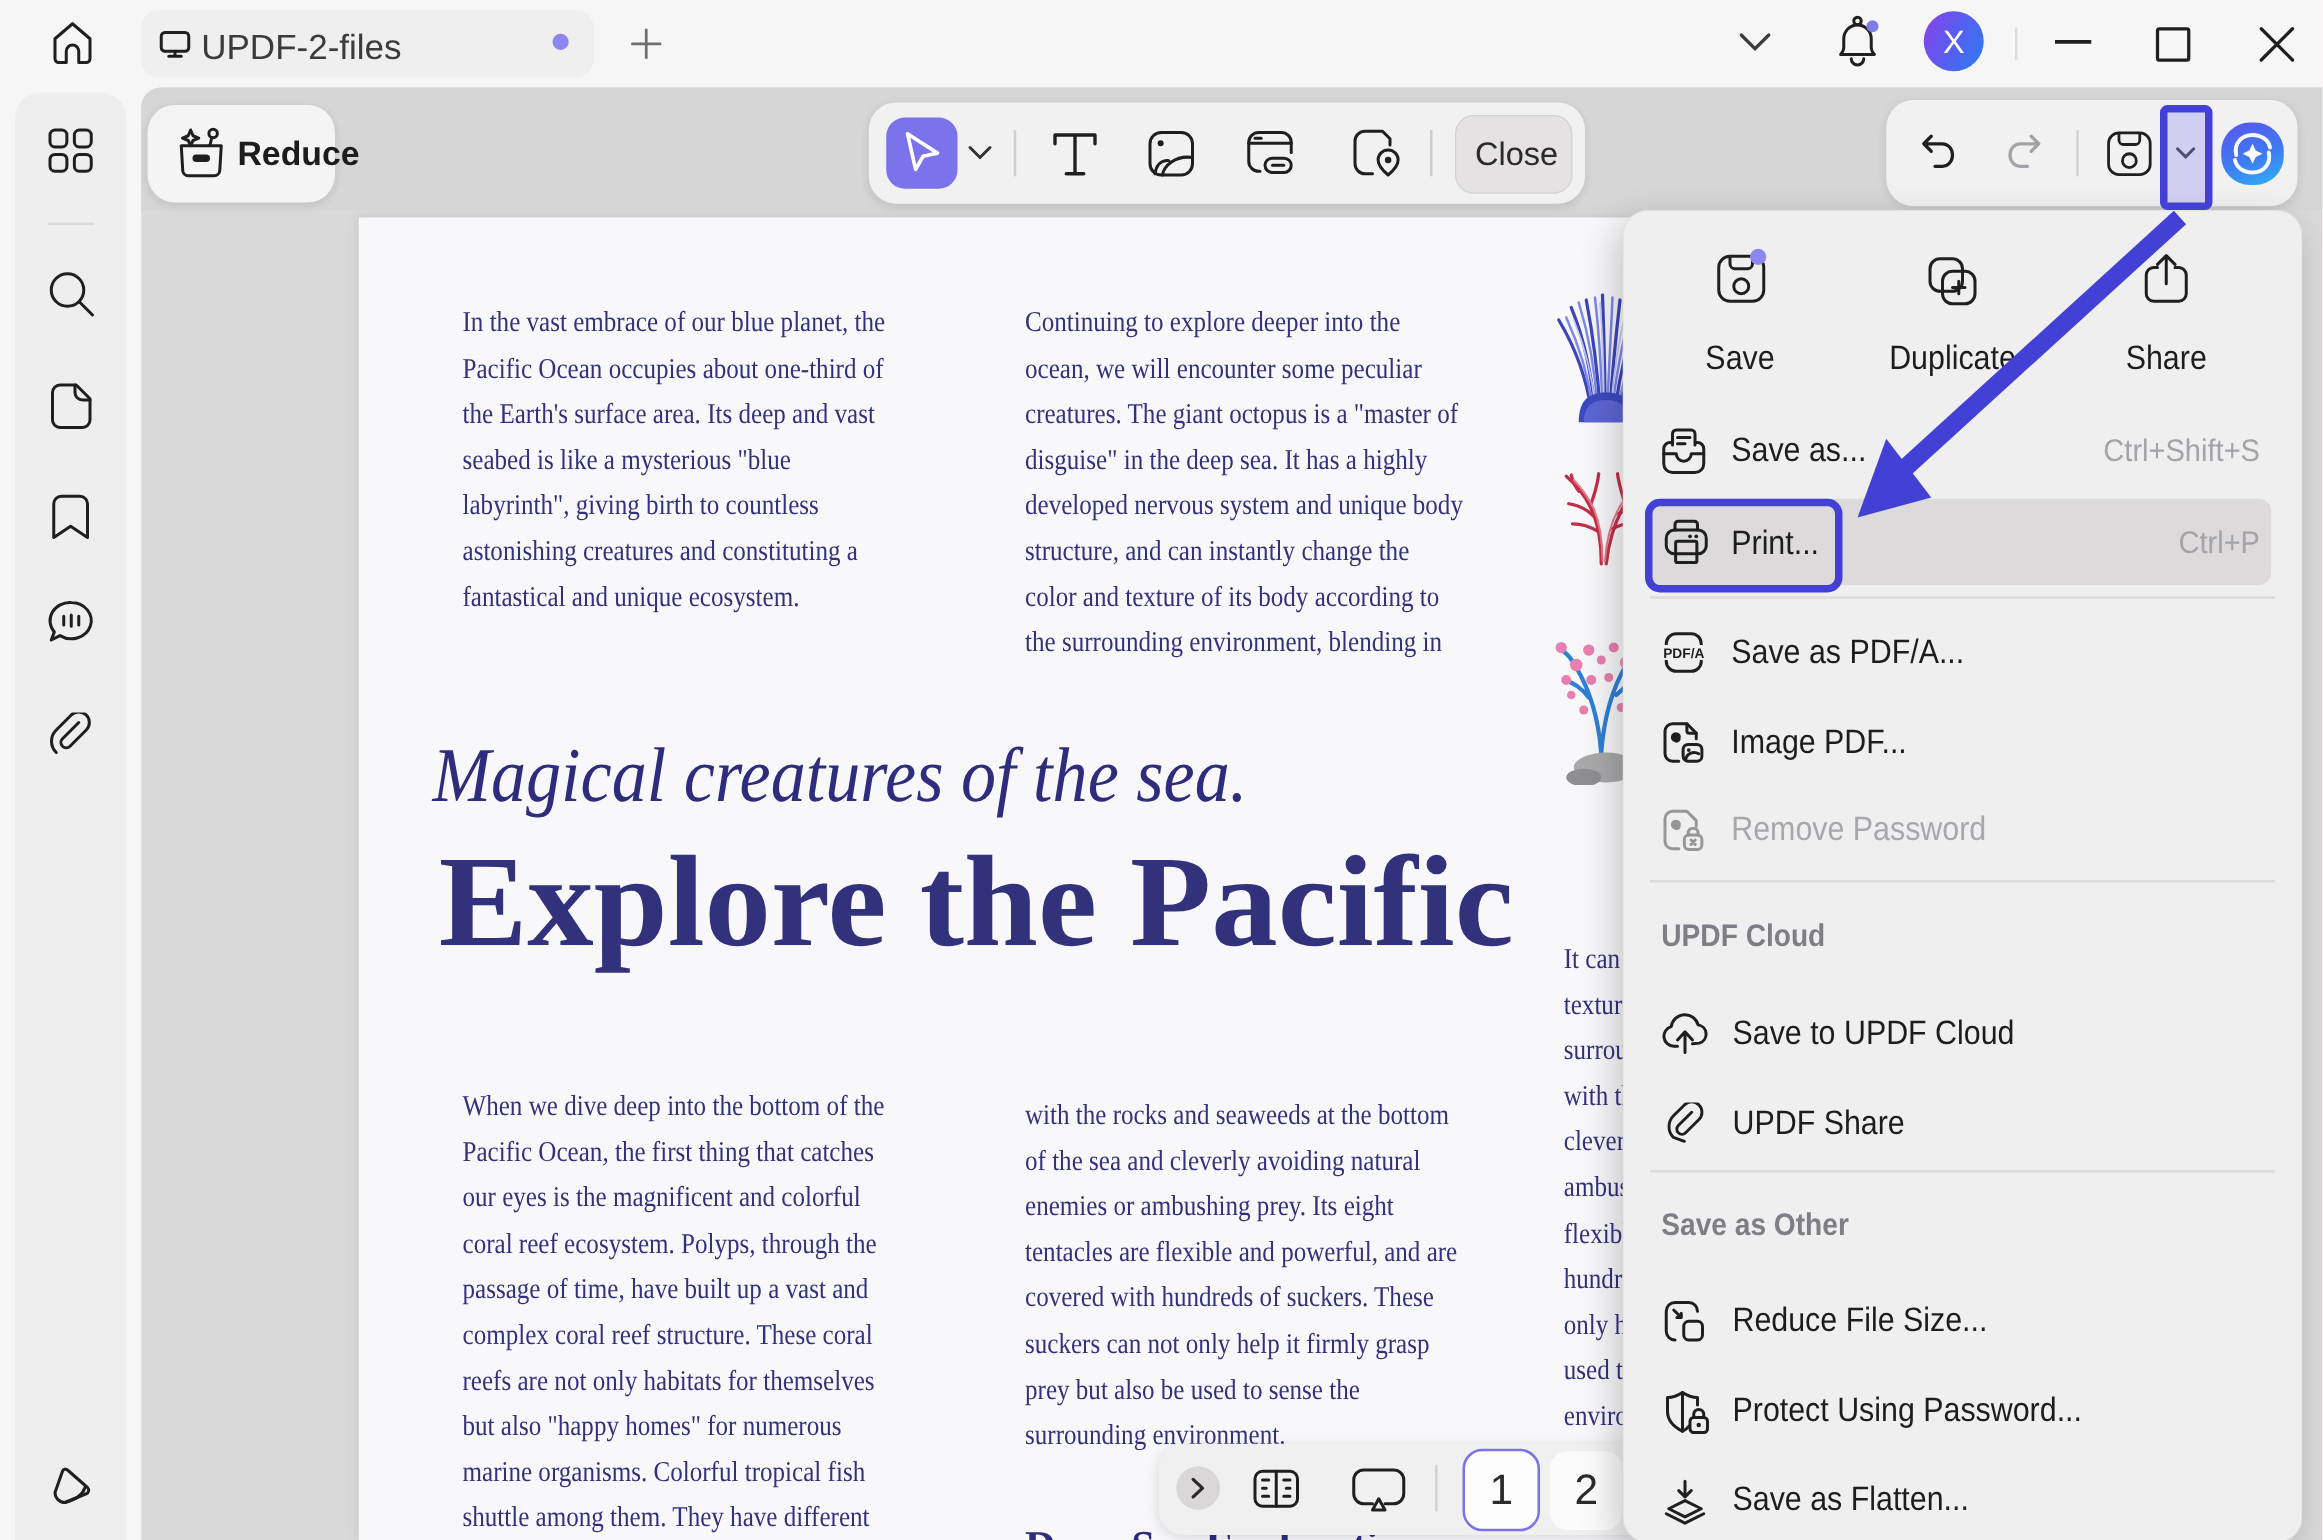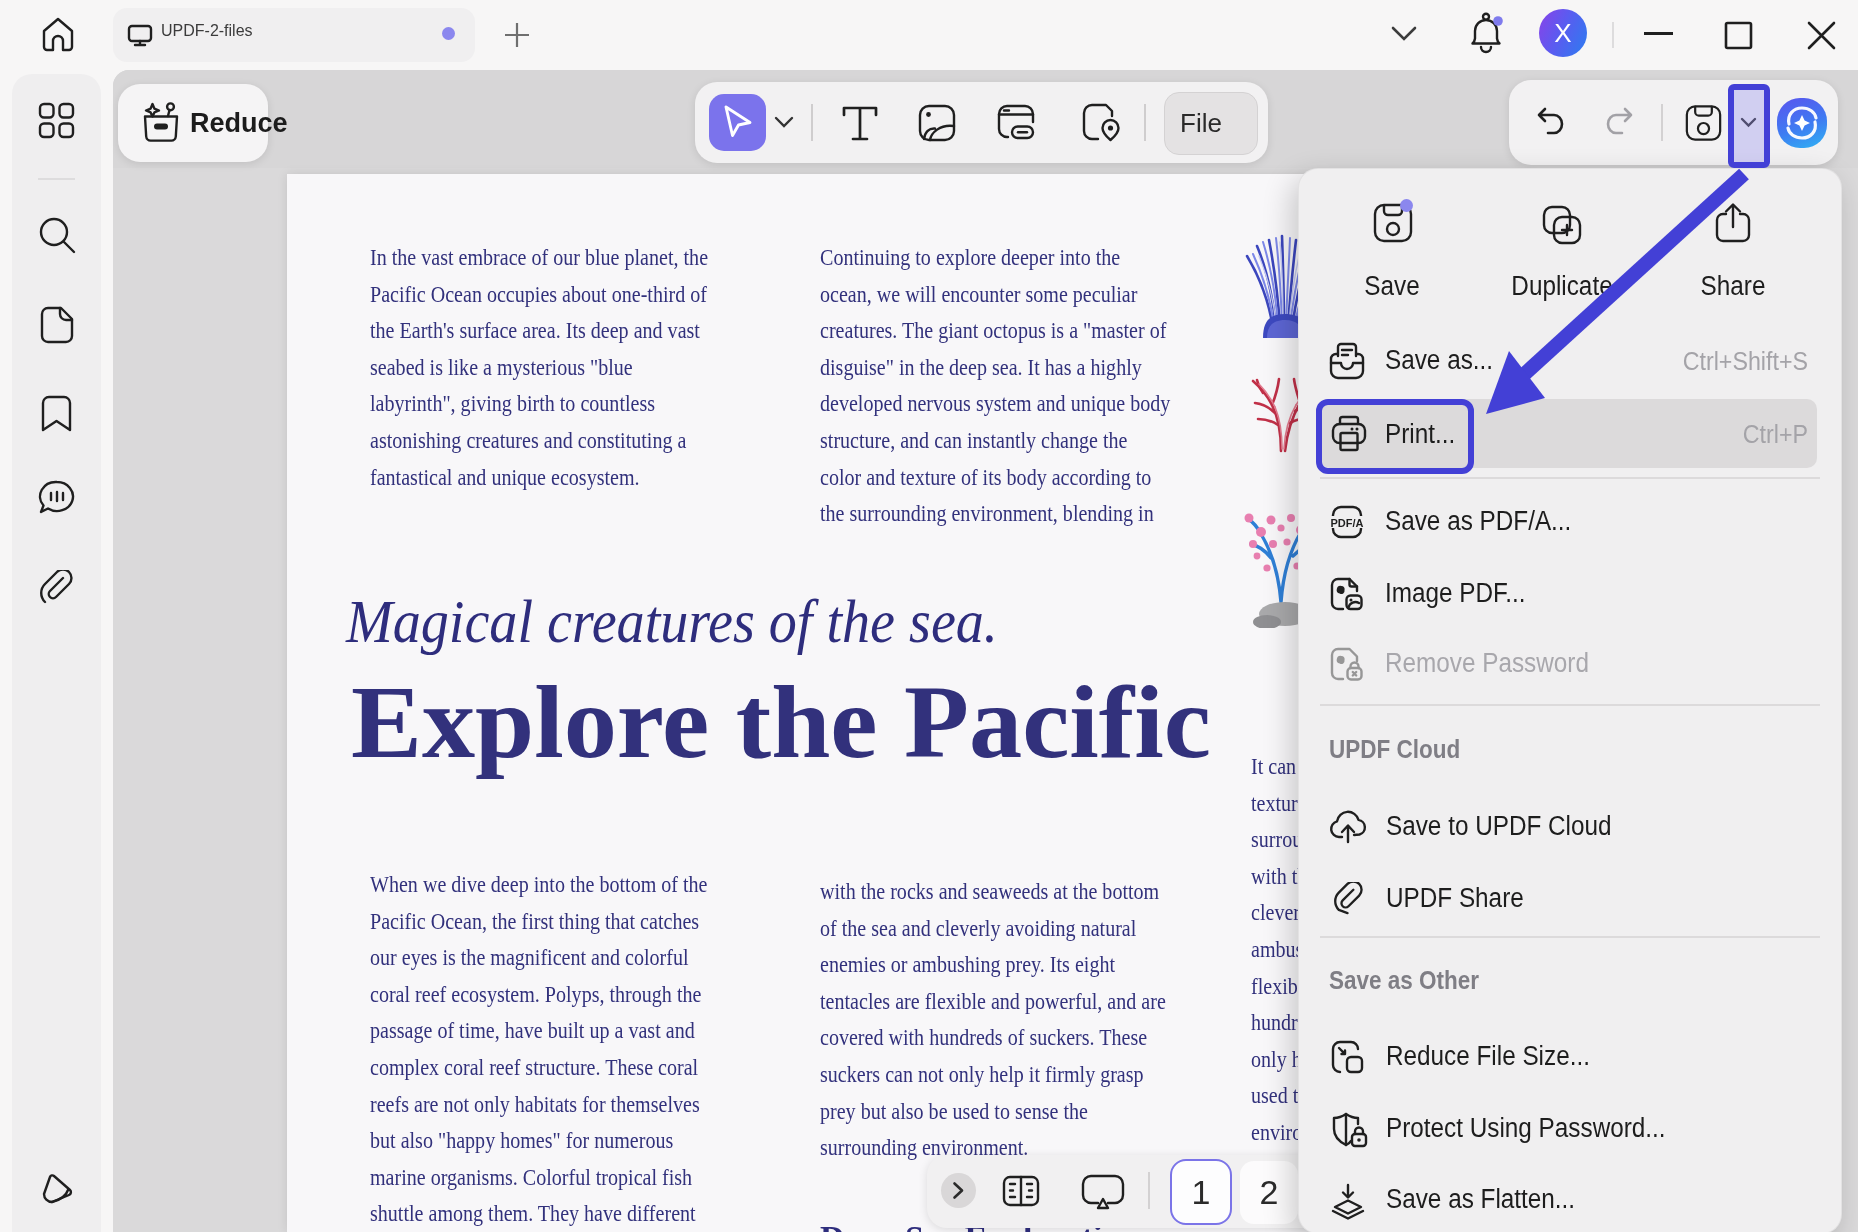--- a/index.html
+++ b/index.html
@@ -20,21 +20,21 @@
 
 <svg class="abs" style="left:40px;top:15px" width="36" height="40" viewBox="0 0 36 40">
   <path class="ic" stroke-width="2.6" d="M4 16 L18 4 L32 16 L32 32 a3 3 0 0 1 -3 3 L23 35 L23 26 a5 5 0 0 0 -10 0 L13 35 L7 35 a3 3 0 0 1 -3 -3 Z"></path>
 </svg>
 
 <div class="abs" style="left:113px;top:8px;width:362px;height:54px;background:#f0eff0;border-radius:14px;"></div>
 <svg class="abs" style="left:127px;top:24px" width="26" height="24" viewBox="0 0 26 24">
   <rect class="ic" x="2" y="2" width="22" height="15" rx="3"></rect>
   <path class="ic" d="M13 17 L13 21 M8 21 L18 21"></path>
 </svg>
-<div class="abs" style="left:161px;top:22px;font-size:16px;color:#3b3b3b;">UPDF-2-files</div>
+<div class="abs" style="left:161px;top:22px;font-size:28px;color:#3b3b3b;">UPDF-2-files</div>
 <div class="abs" style="left:442px;top:27px;width:13px;height:13px;border-radius:50%;background:#8b87ee;"></div>
 <svg class="abs" style="left:503px;top:21px" width="28" height="28" viewBox="0 0 28 28">
   <path d="M14 2 L14 26 M2 14 L26 14" stroke="#6f6f6f" stroke-width="2.2"></path>
 </svg>
 
 <svg class="abs" style="left:1391px;top:26px" width="26" height="17" viewBox="0 0 26 17">
   <path d="M2 2 L13 13 L24 2" stroke="#3c3c3c" stroke-width="2.6" fill="none" stroke-linecap="round"></path>
 </svg>
 <svg class="abs" style="left:1468px;top:12px" width="36" height="44" viewBox="0 0 36 44">
   <circle class="ic" stroke-width="2.2" cx="18" cy="4.8" r="3"></circle>
@@ -129,21 +129,21 @@
   <path class="ic" stroke-width="2.2" d="M21 28.2 L30 28.2"></path>
 </svg>
 <svg class="abs" style="left:1082px;top:103px" width="40" height="40" viewBox="0 0 40 40">
   <path class="ic" stroke-width="2.5" d="M16 36 L10 36 a8 8 0 0 1 -8 -8 L2 10 a8 8 0 0 1 8 -8 L24 2 L30 8 L30 13"></path>
   <path class="ic" stroke-width="2.4" d="M28.5 17 a8 8 0 0 1 8 8 c0 5 -5 9.5 -8 12 c-3 -2.5 -8 -7 -8 -12 a8 8 0 0 1 8 -8 Z"></path>
   <circle cx="28.5" cy="25" r="2.6" fill="#1f1f1f"></circle>
 </svg>
 <div class="abs" style="left:1144px;top:104px;width:2px;height:37px;background:#cfcdce;"></div>
 <div class="abs" style="left:1164px;top:92px;width:92px;height:61px;background:#e4e2e3;border-radius:15px;
      border:1px solid #d4d2d3;"></div>
-<div class="abs" style="left:1180px;top:108px;font-size:26px;color:#2a2a2a;">File</div>
+<div class="abs" style="left:1180px;top:108px;font-size:26px;color:#2a2a2a;">Close</div>
 
 <div class="abs" style="left:1509px;top:80px;width:329px;height:85px;background:#f2f1f2;border-radius:22px;
      box-shadow:0 2px 8px rgba(0,0,0,0.10);"></div>
 <svg class="abs" style="left:1536px;top:107px" width="28" height="30" viewBox="0 0 28 30">
   <path d="M9 2 L3 8 L9 14 M3 8 L18 8 a8 9 0 0 1 0 18 L12 26" stroke="#1f1f1f" stroke-width="2.6" fill="none" stroke-linecap="round" stroke-linejoin="round"></path>
 </svg>
 <svg class="abs" style="left:1606px;top:107px" width="28" height="30" viewBox="0 0 28 30">
   <path d="M19 2 L25 8 L19 14 M25 8 L10 8 a8 9 0 0 0 0 18 L16 26" stroke="#a2a1a6" stroke-width="2.6" fill="none" stroke-linecap="round" stroke-linejoin="round"></path>
 </svg>
 <div class="abs" style="left:1661px;top:104px;width:2px;height:37px;background:#d3d1d2;"></div>

